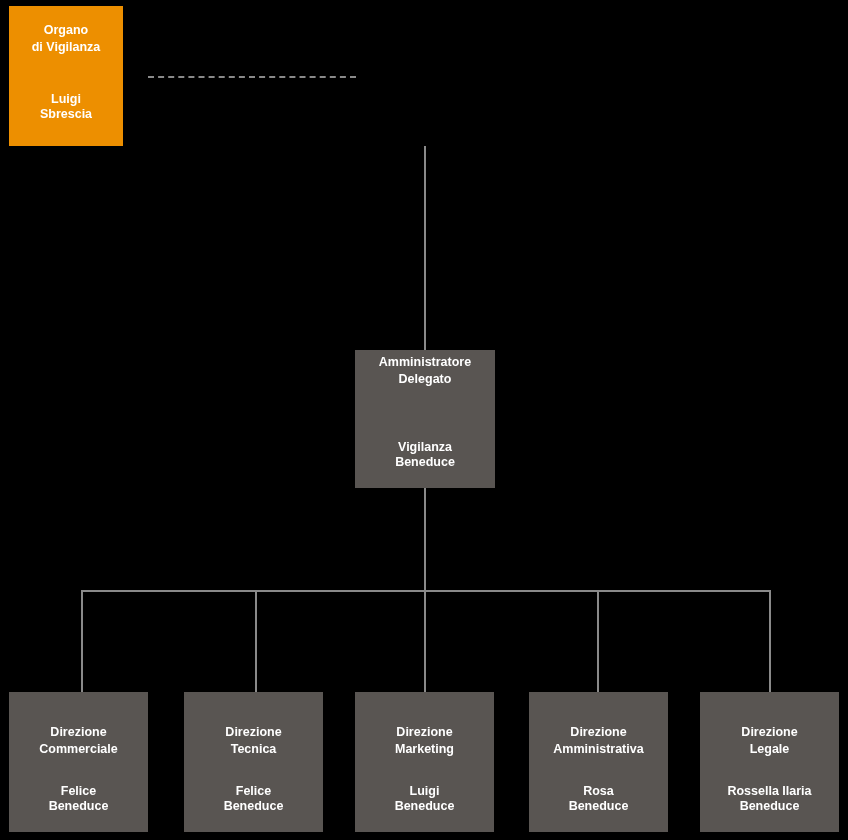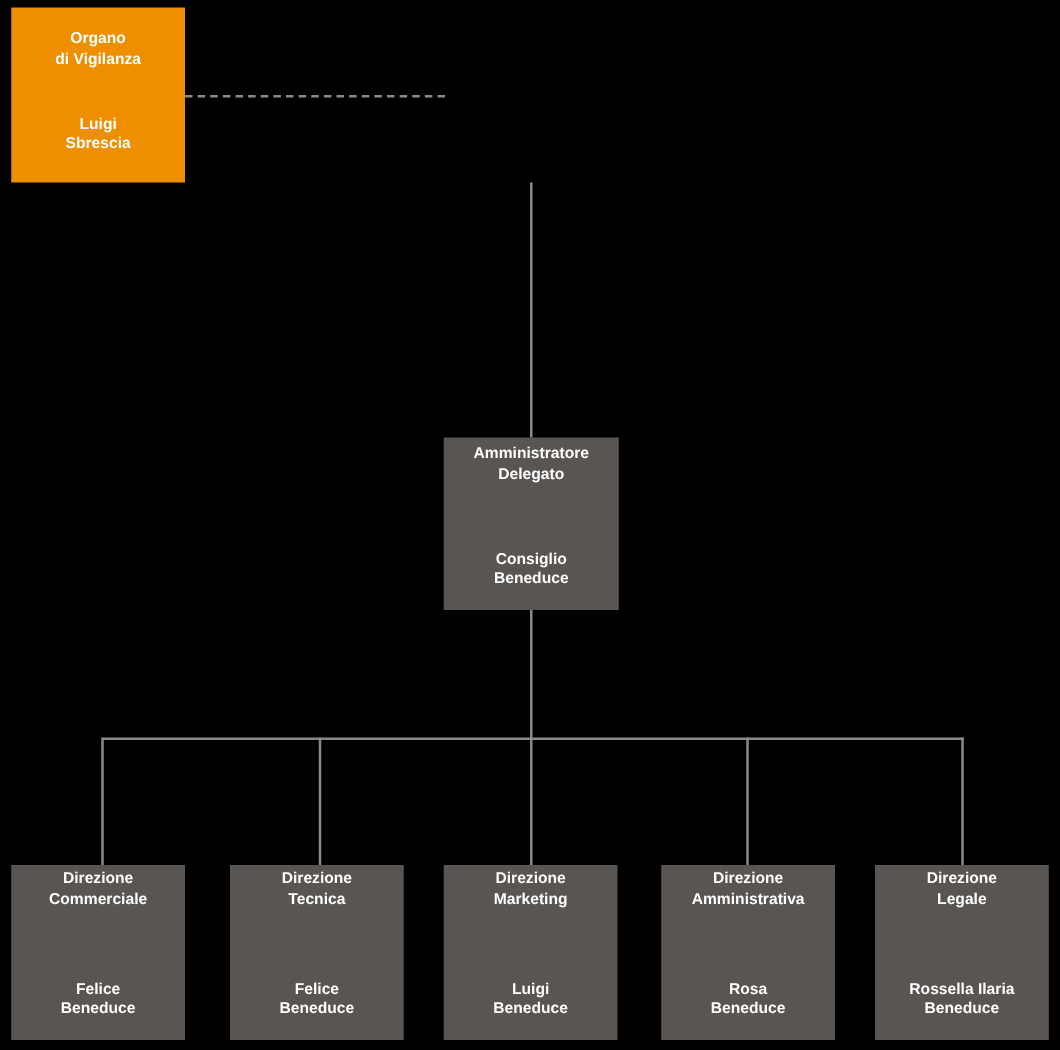--- a/index.html
+++ b/index.html
@@ -40,21 +40,21 @@
     line-height: 1.2;
     text-align: center;
     white-space: pre-line;
     width: 100%;
   }
 
   
   .node.top {
     top: 6px;
     height: 140px;
-    width: 139px;
+    width: 114px;
     padding-top: 16px;
   }
   .node.top .person { position: absolute; bottom: 24px; left: 0; }
 
   #node-organo-vigilanza { left: 9px;   background: #ED8F00; }
   #node-consiglio        { left: 356px; background: #595552; }
 
   
   #node-amministratore-delegato {
     left: 355px;
@@ -67,21 +67,21 @@
   #node-amministratore-delegato .person {
     position: absolute; bottom: 18px; left: 0;
   }
 
   
   .node.bottom {
     top: 692px;
     height: 140px;
     width: 139px;
     background: #595552;
-    padding-top: 2px;
+    padding-top: 32px;
   }
   .node.bottom .person { position: absolute; bottom: 18px; left: 0; }
 
   
   .line-v {
     position: absolute;
     width: 2px;
     background: #8a8a8a;
   }
   .line-h {
@@ -118,21 +118,21 @@
     <div class="title">Organo
 di Vigilanza</div>
     <div class="person">Luigi
 Sbrescia</div>
   </div>
 
 
   <div class="node" id="node-amministratore-delegato">
     <div class="title">Amministratore
 Delegato</div>
-    <div class="person">Consiglio
+    <div class="person">Vigilanza
 Beneduce</div>
   </div>
 
   <div class="node bottom" style="left:9px;">
     <div class="title">Direzione
 Commerciale</div>
     <div class="person">Felice
 Beneduce</div>
   </div>
 

